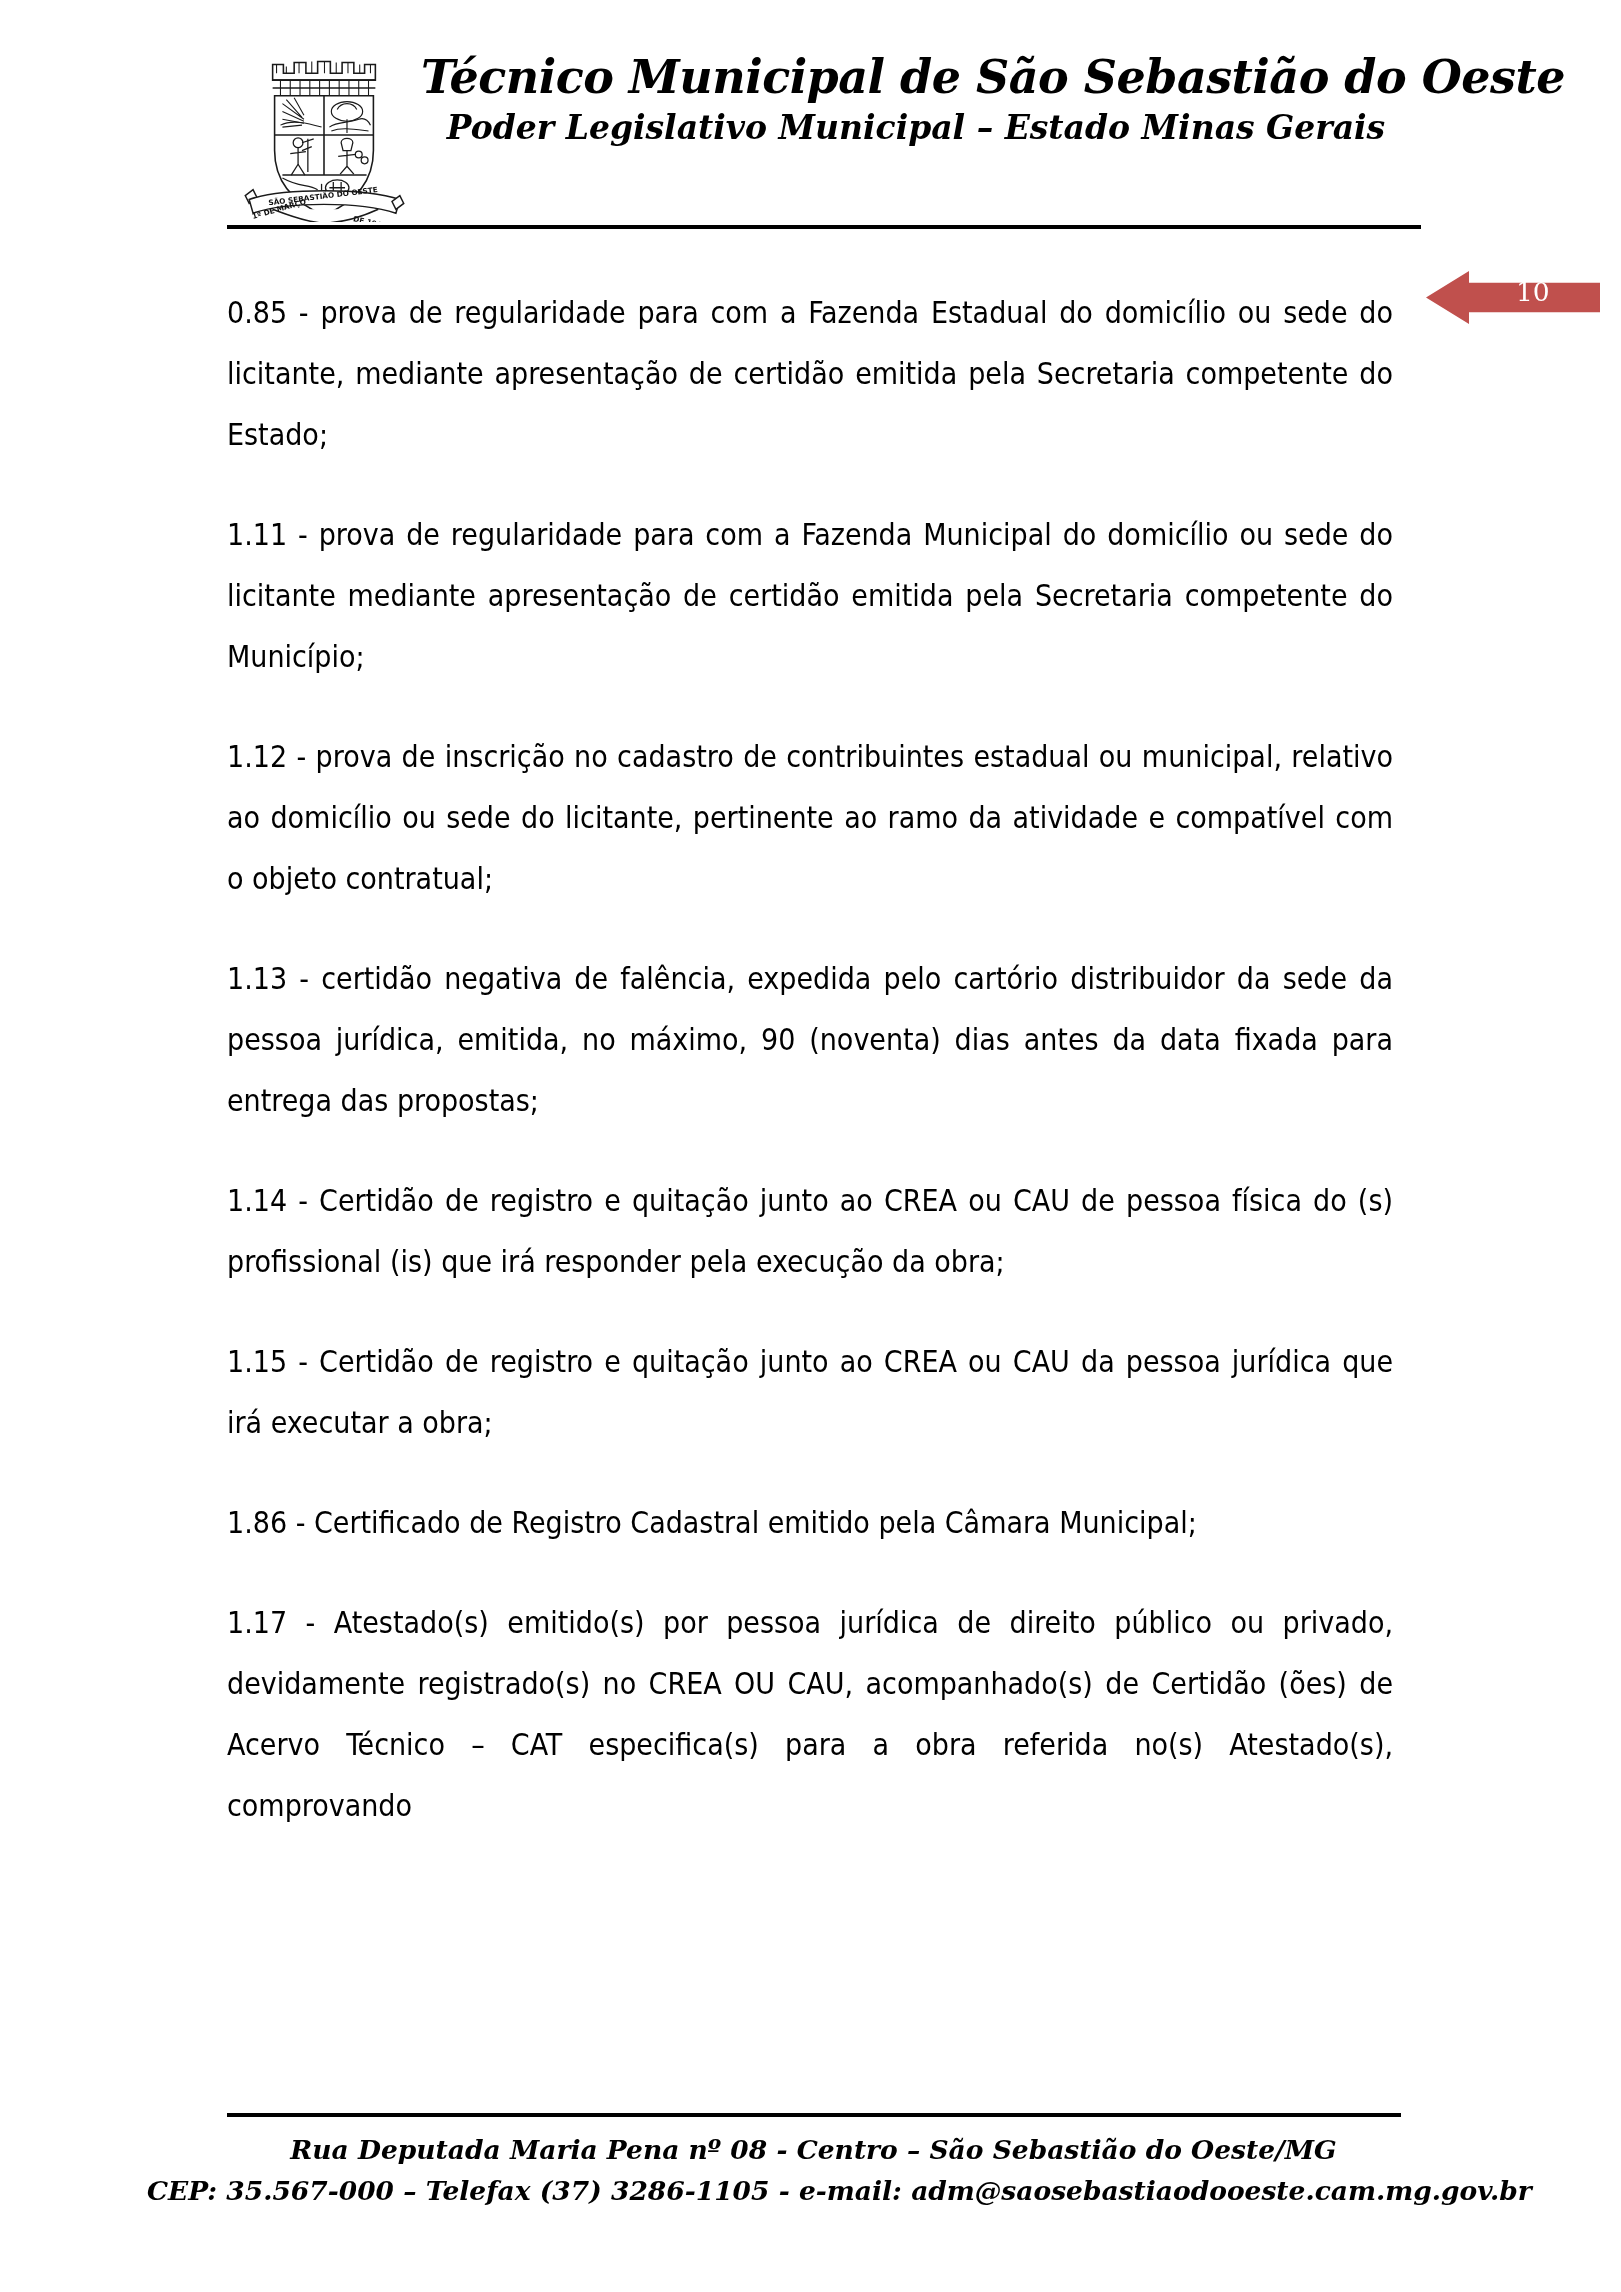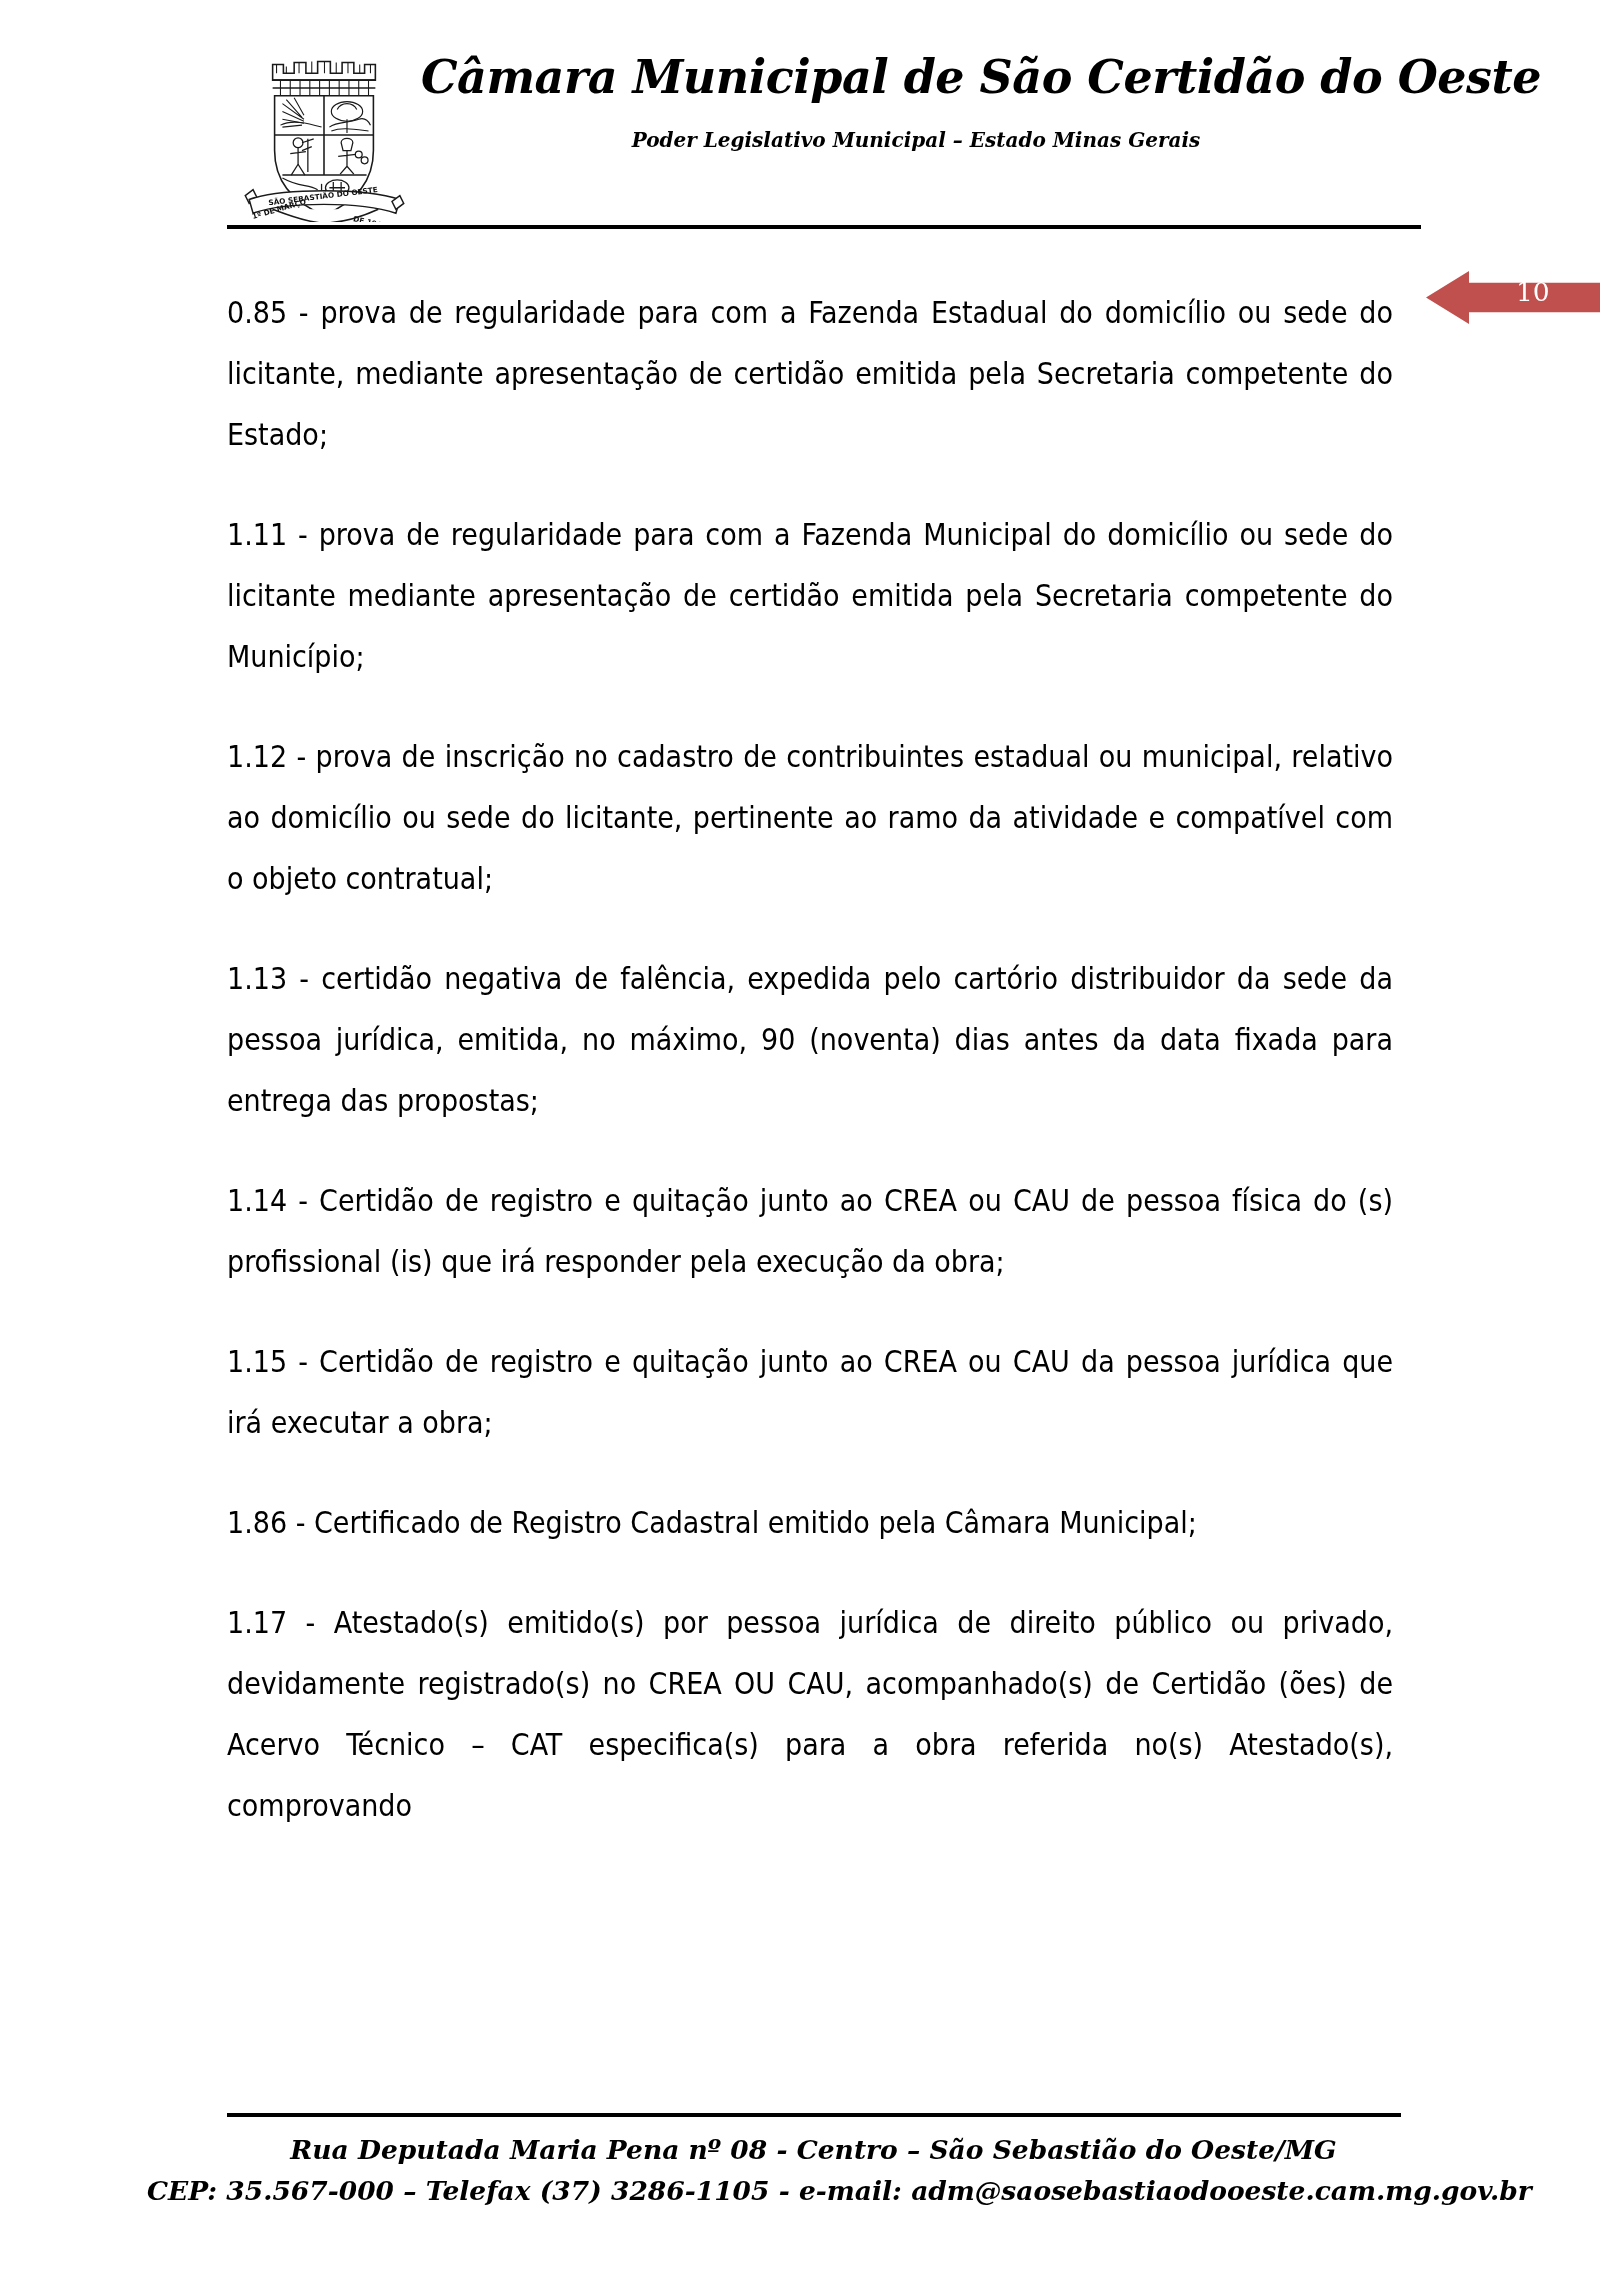--- a/index.html
+++ b/index.html
@@ -51,23 +51,23 @@
     font-size: 46px;
     letter-spacing: -0.5px;
     line-height: 1.08;
     white-space: nowrap;
     color: #000;
   }
   .header-subtitle {
     font-family: "DejaVu Serif", serif;
     font-style: italic;
     font-weight: bold;
-    font-size: 20px;
+    font-size: 33px;
     line-height: 1.1;
-    margin-top: 26px;
+    margin-top: 7px;
     white-space: nowrap;
     color: #000;
   }
   .header-rule {
     position: absolute;
     left: 227px;
     top: 225px;
     width: 1194px;
     height: 3.9px;
     background: #000000;
@@ -214,21 +214,21 @@
         </g>
         <g font-family="DejaVu Sans, sans-serif" font-size="7.5" fill="#111" stroke="none" font-weight="bold">
           <text x="26" y="168" transform="rotate(-7 26 168)">SÃO SEBASTIÃO DO OESTE</text>
           <text x="10" y="182" transform="rotate(-16 10 182)">1º DE MARÇO</text>
           <text x="112" y="184" transform="rotate(13 112 184)">DE 1963</text>
         </g>
       </svg>
     </div>
 
     <div class="header-titles">
-      <div class="header-title">Câmara Municipal de São Certidão do Oeste</div>
+      <div class="header-title">Técnico Municipal de São Sebastião do Oeste</div>
       <div class="header-subtitle">Poder Legislativo Municipal – Estado Minas Gerais</div>
     </div>
 
     <div class="header-rule"></div>
   </div>
 
   <div class="page-marker">
     <svg viewBox="0 0 178 62" xmlns="http://www.w3.org/2000/svg">
       <polygon points="0,31 44,4 44,16 178,16 178,46 44,46 44,58" fill="#C0504D"></polygon>
     </svg>

